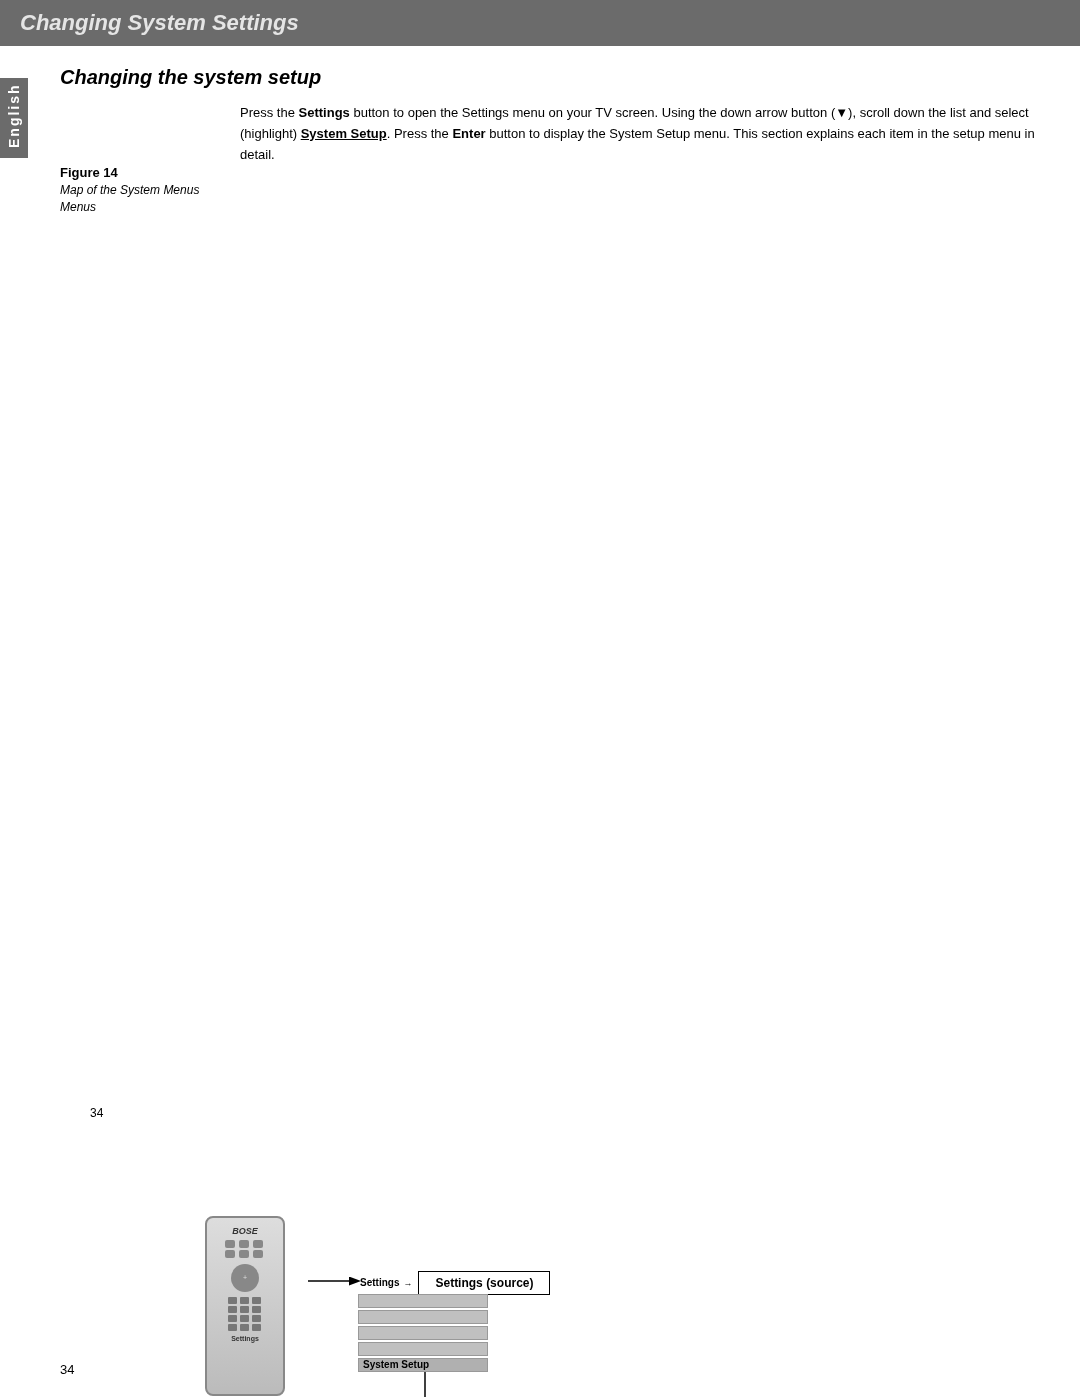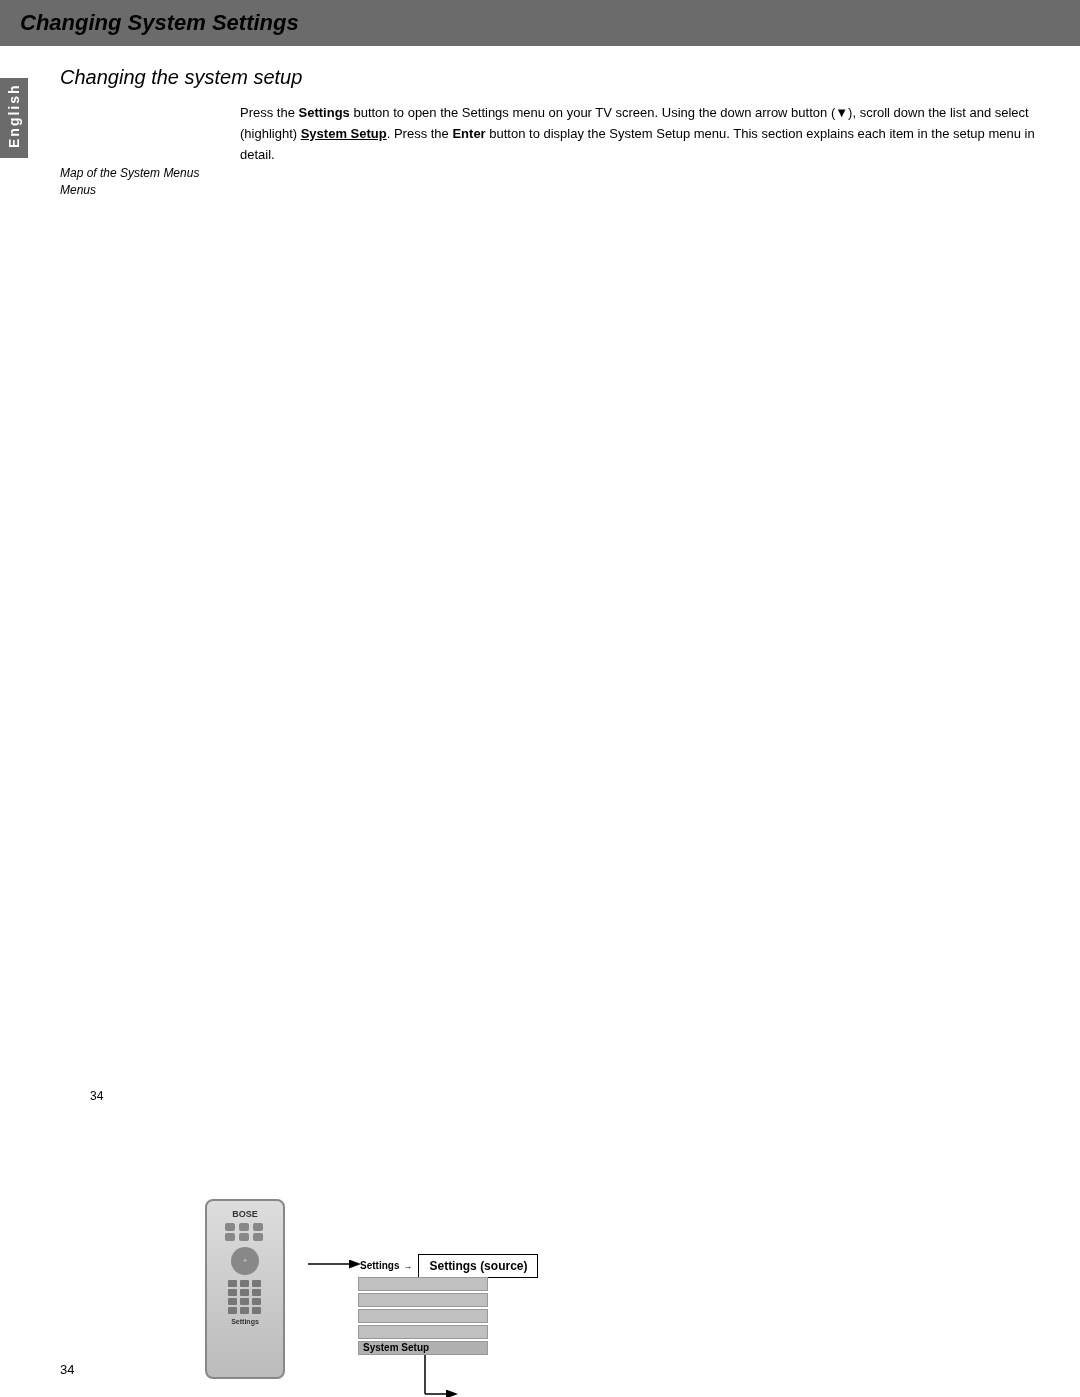--- a/index.html
+++ b/index.html
@@ -14,21 +14,21 @@
 
     
     .page-header {
       background: #6b6b6b;
       padding: 10px 20px;
       margin-bottom: 0;
     }
     .page-header h1 {
       font-style: italic;
       font-size: 22px;
-      color: #000000;
+      color: #e5e5e5;
       font-weight: bold;
     }
 
     
     .english-tab {
       position: absolute;
       left: 0;
       top: 78px;
       background: #6b6b6b;
       color: #fff;
@@ -42,21 +42,21 @@
     }
 
     .content-area {
       position: relative;
       padding: 20px 30px 20px 60px;
     }
 
     .section-title {
       font-style: italic;
       font-size: 20px;
-      font-weight: normal;
+      font-weight: bold;
       margin-bottom: 14px;
     }
 
     .intro-text {
       margin-left: 180px;
       margin-bottom: 0;
       font-size: 13px;
       line-height: 1.6;
     }
 
@@ -100,20 +100,21 @@
       background: linear-gradient(180deg, #ddd 0%, #bbb 100%);
       display: flex;
       flex-direction: column;
       align-items: center;
       justify-content: flex-start;
       padding-top: 8px;
       font-size: 8px;
       color: #555;
     }
     .remote-logo {
+      font-style: italic;
       font-weight: bold;
       font-size: 9px;
       color: #333;
       margin-bottom: 4px;
     }
     .remote-buttons {
       display: grid;
       grid-template-columns: repeat(3, 12px);
       gap: 2px;
       margin-bottom: 4px;
@@ -157,21 +158,21 @@
       width: 100%;
       height: 100%;
       pointer-events: none;
     }
 
     
     .settings-source-box {
       position: absolute;
       border: 1.5px solid #000;
       background: #fff;
-      padding: 4px 10px;
+      padding: 4px 16px;
       font-size: 12px;
       font-weight: bold;
     }
   </style>
 </head>
 <body>
 
 <div class="english-tab">English</div>
 
 <div class="page-header">
@@ -182,20 +183,21 @@
 
   <h2 class="section-title">Changing the system setup</h2>
 
   <div class="intro-text">
     <span>Press the <strong>Settings</strong> button to open the Settings menu on your TV screen. Using the down
     arrow button (▼), scroll down the list and select (highlight) <u><strong>System Setup</strong></u>. Press the <strong>Enter</strong>
     button to display the System Setup menu. This section explains each item in the setup menu
     in detail.</span>
   </div>
 
+  <div class="figure-label">Figure 14</div>
   <div class="figure-caption">
     <span style="white-space:pre-line;">Map of the System Menus
 Menus</span>
   </div>
 
   <div class="diagram">
 
     <svg class="diagram-svg">
 
       <line x1="248" y1="165" x2="298" y2="165" stroke="#000" stroke-width="1.5" marker-end="url(#arrow)"></line>

